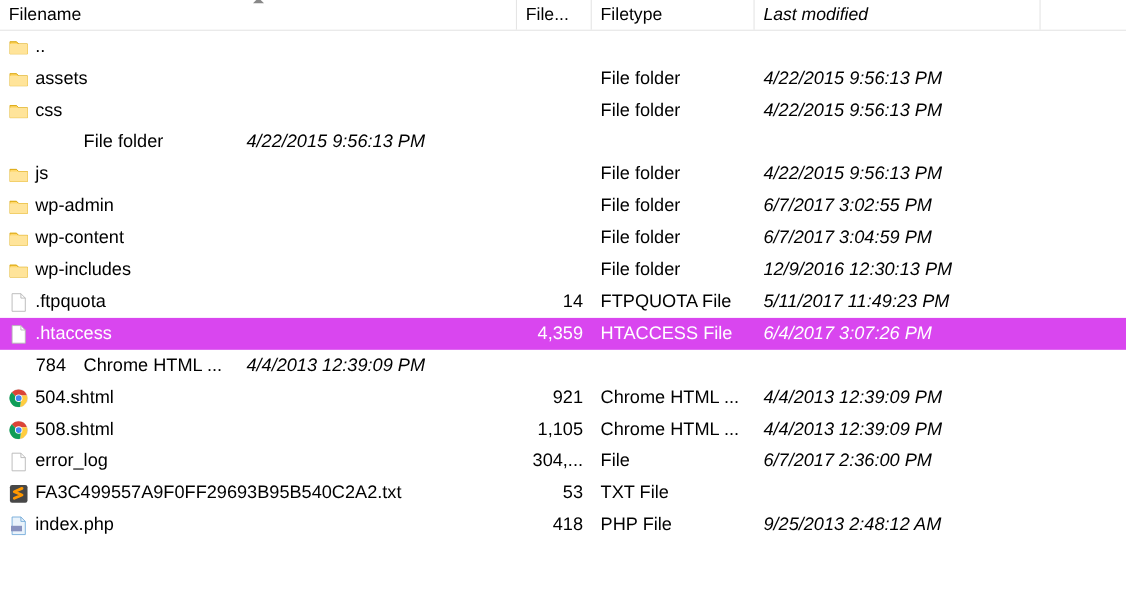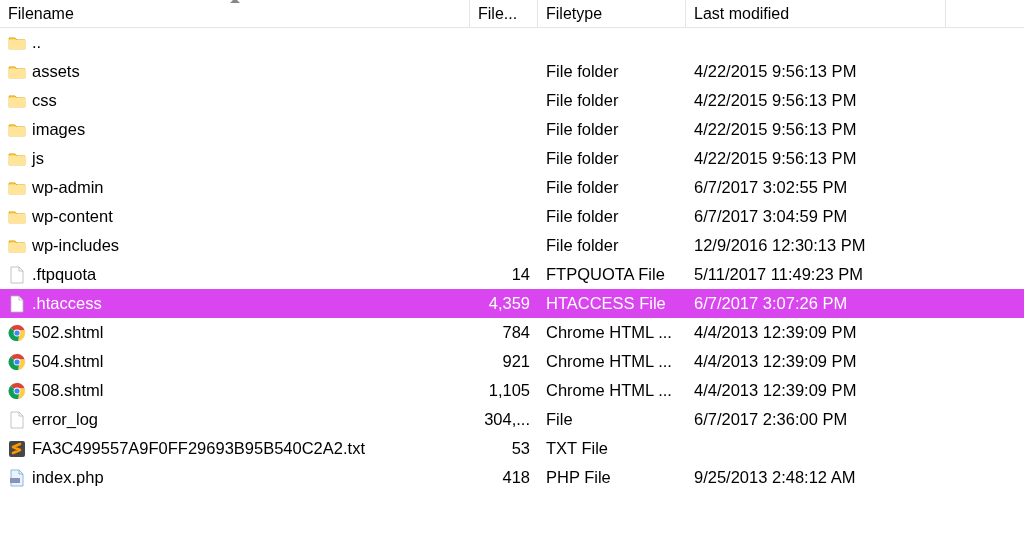--- a/index.html
+++ b/index.html
@@ -37,21 +37,21 @@
       left: 50%;
       transform: translateX(-50%);
       width: 0; height: 0;
       border-left: 5px solid transparent;
       border-right: 5px solid transparent;
       border-bottom: 5px solid #888;
     }
     .col-name { width: 470px; }
     .col-size { width: 68px; justify-content: flex-start; text-align: center; }
     .col-type { width: 148px; }
-    .col-date { width: 260px; }
+    .col-date { width: 260px; font-style: italic; }
     .row {
       display: flex;
       height: 29px;
       align-items: center;
     }
     .row.selected {
       background: #d946ef;
       color: #fff;
     }
     .cell {
@@ -134,32 +134,20 @@
               </svg>
 </span>
             <span>css</span>
           </div>
         </div>
         <div class="cell col-size"></div>
         <div class="cell col-type">File folder</div>
         <div class="cell col-date">4/22/2015 9:56:13 PM</div>
       </div>
       <div class="row">
-        <div class="cell col-name">
-          <div class="name-cell">
-            <span class="icon">
-  <svg viewBox="0 0 18 18">
-                <path d="M1 4 h6 l2 2 h8 v9 H1 z" fill="#ffd76a" stroke="#d9a400" stroke-width="0.6"></path>
-                <path d="M1 4 h6 l2 2 h8" fill="none" stroke="#d9a400" stroke-width="0.6"></path>
-                <rect x="1" y="6" width="16" height="9" fill="#ffe49a"></rect>
-              </svg>
-</span>
-            <span>images</span>
-          </div>
-        </div>
         <div class="cell col-size"></div>
         <div class="cell col-type">File folder</div>
         <div class="cell col-date">4/22/2015 9:56:13 PM</div>
       </div>
       <div class="row">
         <div class="cell col-name">
           <div class="name-cell">
             <span class="icon">
   <svg viewBox="0 0 18 18">
                 <path d="M1 4 h6 l2 2 h8 v9 H1 z" fill="#ffd76a" stroke="#d9a400" stroke-width="0.6"></path>
@@ -248,75 +236,60 @@
   <svg viewBox="0 0 18 18">
                 <path d="M3 1 h8 l4 4 v12 H3 z" fill="#ffffff" stroke="#b5b5b5" stroke-width="0.8"></path>
                 <path d="M11 1 v4 h4" fill="none" stroke="#b5b5b5" stroke-width="0.8"></path>
               </svg>
 </span>
             <span>.htaccess</span>
           </div>
         </div>
         <div class="cell col-size">4,359</div>
         <div class="cell col-type">HTACCESS File</div>
-        <div class="cell col-date">6/7/2017 3:07:26 PM</div>
+        <div class="cell col-date">6/4/2017 3:07:26 PM</div>
+      </div>
+      <div class="row">
+        <div class="cell col-size">784</div>
+        <div class="cell col-type">Chrome HTML ...</div>
+        <div class="cell col-date">4/4/2013 12:39:09 PM</div>
       </div>
       <div class="row">
         <div class="cell col-name">
           <div class="name-cell">
             <span class="icon">
   <svg viewBox="0 0 18 18">
     <circle cx="9" cy="9" r="8" fill="#fff" stroke="#ccc" stroke-width="0.5"></circle>
     <path d="M9 1 A8 8 0 0 1 16.5 6.5 L9 6.5 A2.5 2.5 0 0 0 6.8 7.8 L2.7 3.7 A8 8 0 0 1 9 1" fill="#db4437"></path>
     <path d="M16.5 6.5 A8 8 0 0 1 10.2 16.9 L11.2 10.3 A2.5 2.5 0 0 0 9 6.5 z" fill="#ffcd40"></path>
     <path d="M2.7 3.7 L6.8 7.8 A2.5 2.5 0 0 0 11.2 10.3 L10.2 16.9 A8 8 0 0 1 2.7 3.7" fill="#0f9d58"></path>
     <circle cx="9" cy="9" r="3.4" fill="#fff"></circle>
     <circle cx="9" cy="9" r="2.6" fill="#4285f4"></circle>
   </svg>
 </span>
-            <span>502.shtml</span>
-          </div>
-        </div>
-        <div class="cell col-size">784</div>
+            <span>504.shtml</span>
+          </div>
+        </div>
+        <div class="cell col-size">921</div>
         <div class="cell col-type">Chrome HTML ...</div>
         <div class="cell col-date">4/4/2013 12:39:09 PM</div>
       </div>
       <div class="row">
         <div class="cell col-name">
           <div class="name-cell">
             <span class="icon">
   <svg viewBox="0 0 18 18">
     <circle cx="9" cy="9" r="8" fill="#fff" stroke="#ccc" stroke-width="0.5"></circle>
     <path d="M9 1 A8 8 0 0 1 16.5 6.5 L9 6.5 A2.5 2.5 0 0 0 6.8 7.8 L2.7 3.7 A8 8 0 0 1 9 1" fill="#db4437"></path>
     <path d="M16.5 6.5 A8 8 0 0 1 10.2 16.9 L11.2 10.3 A2.5 2.5 0 0 0 9 6.5 z" fill="#ffcd40"></path>
     <path d="M2.7 3.7 L6.8 7.8 A2.5 2.5 0 0 0 11.2 10.3 L10.2 16.9 A8 8 0 0 1 2.7 3.7" fill="#0f9d58"></path>
     <circle cx="9" cy="9" r="3.4" fill="#fff"></circle>
     <circle cx="9" cy="9" r="2.6" fill="#4285f4"></circle>
   </svg>
 </span>
-            <span>504.shtml</span>
-          </div>
-        </div>
-        <div class="cell col-size">921</div>
-        <div class="cell col-type">Chrome HTML ...</div>
-        <div class="cell col-date">4/4/2013 12:39:09 PM</div>
-      </div>
-      <div class="row">
-        <div class="cell col-name">
-          <div class="name-cell">
-            <span class="icon">
-  <svg viewBox="0 0 18 18">
-    <circle cx="9" cy="9" r="8" fill="#fff" stroke="#ccc" stroke-width="0.5"></circle>
-    <path d="M9 1 A8 8 0 0 1 16.5 6.5 L9 6.5 A2.5 2.5 0 0 0 6.8 7.8 L2.7 3.7 A8 8 0 0 1 9 1" fill="#db4437"></path>
-    <path d="M16.5 6.5 A8 8 0 0 1 10.2 16.9 L11.2 10.3 A2.5 2.5 0 0 0 9 6.5 z" fill="#ffcd40"></path>
-    <path d="M2.7 3.7 L6.8 7.8 A2.5 2.5 0 0 0 11.2 10.3 L10.2 16.9 A8 8 0 0 1 2.7 3.7" fill="#0f9d58"></path>
-    <circle cx="9" cy="9" r="3.4" fill="#fff"></circle>
-    <circle cx="9" cy="9" r="2.6" fill="#4285f4"></circle>
-  </svg>
-</span>
             <span>508.shtml</span>
           </div>
         </div>
         <div class="cell col-size">1,105</div>
         <div class="cell col-type">Chrome HTML ...</div>
         <div class="cell col-date">4/4/2013 12:39:09 PM</div>
       </div>
       <div class="row">
         <div class="cell col-name">
           <div class="name-cell">

